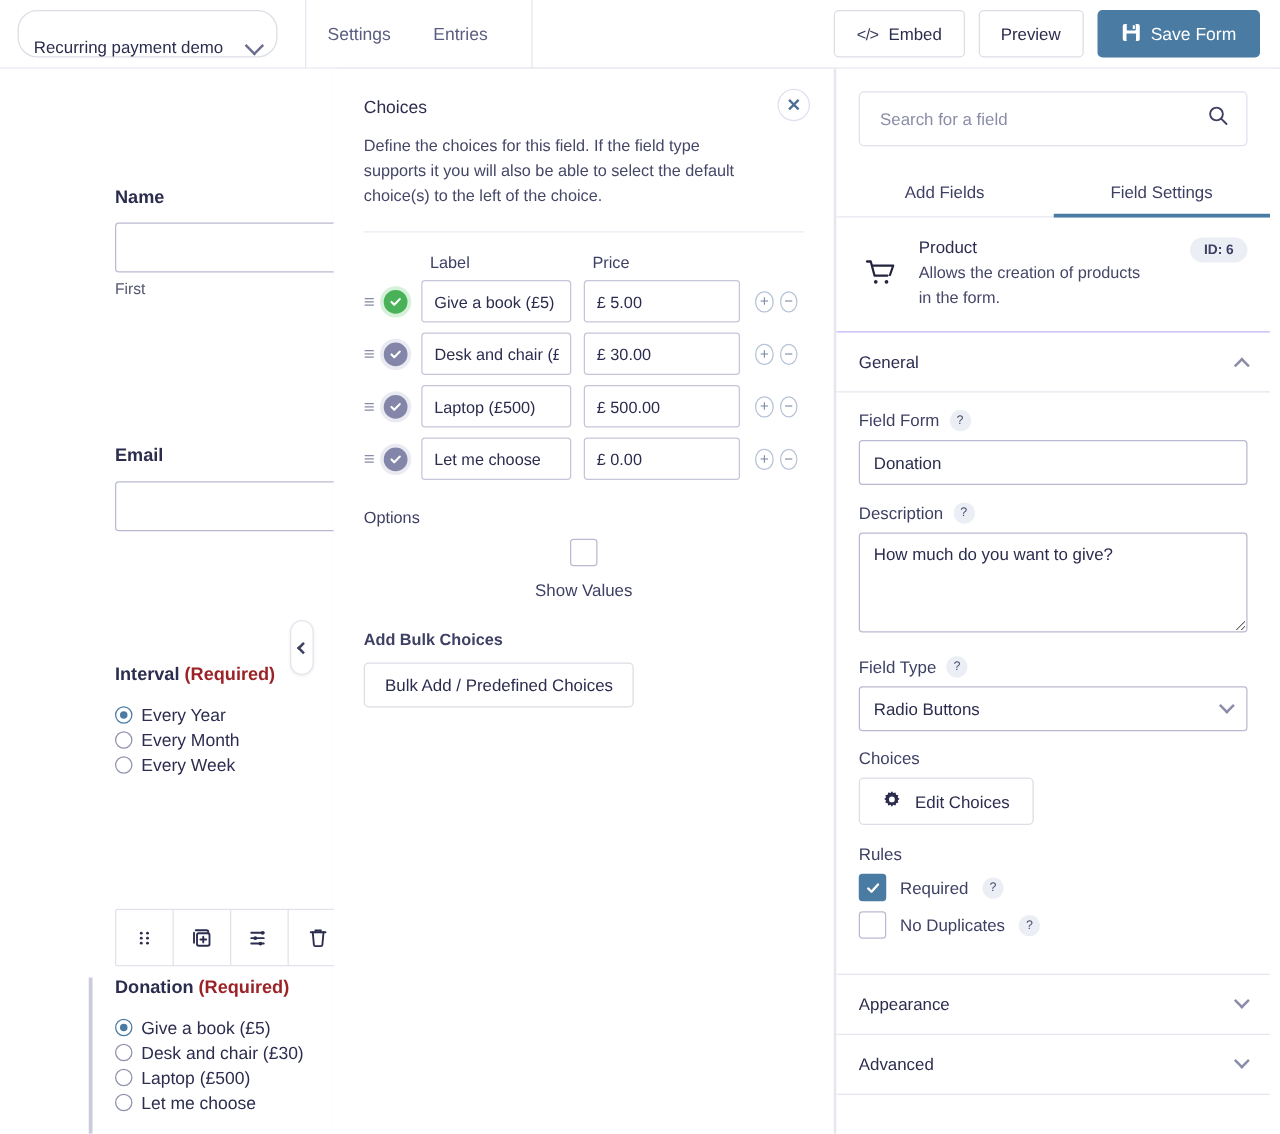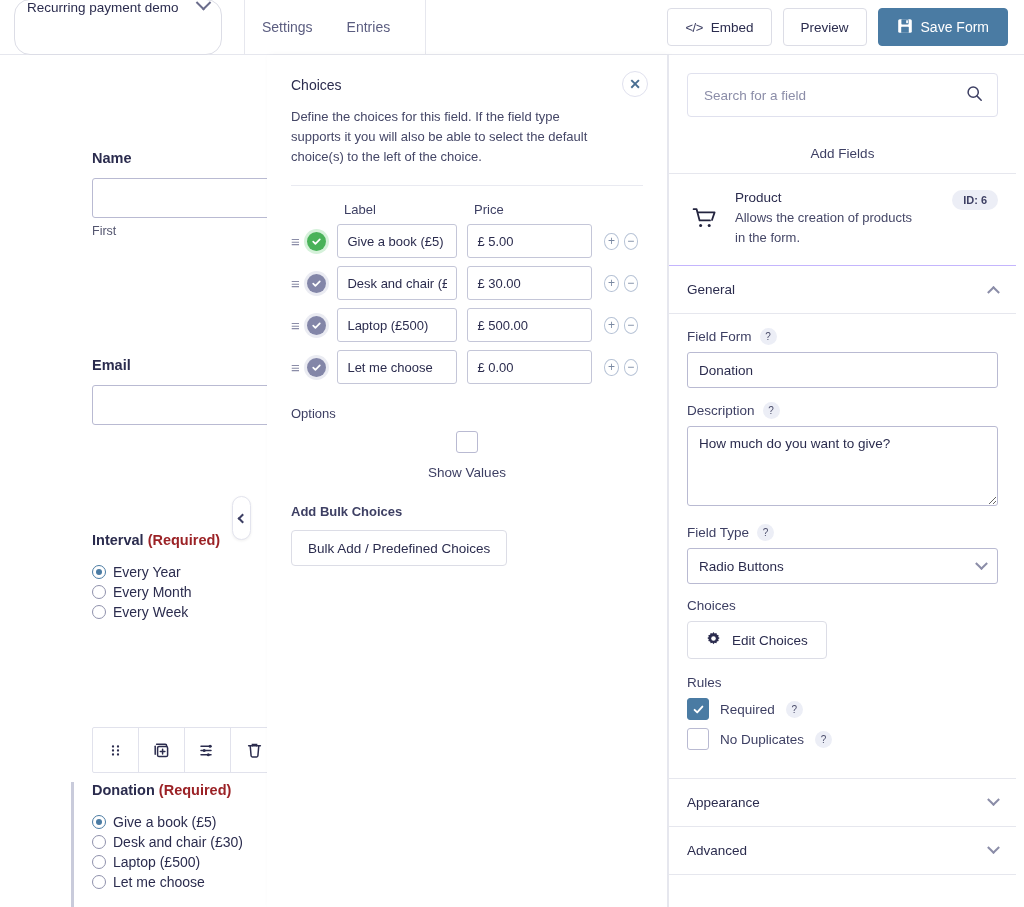--- a/index.html
+++ b/index.html
@@ -13,23 +13,23 @@
   }
   .app { position: relative; width: 1024px; height: 907px; background:#ffffff; }
 
   
   .header {
     position: absolute; top:0; left:0; width:1024px; height:55px;
     background:#ffffff; border-bottom:1px solid #e6e7ee;
     display:flex; align-items:center;
   }
   .form-switcher {
-    margin-left:14px; width:208px; height:56px;
+    margin-left:14px; width:208px; height:38px;
     border:1px solid #dcdde6; border-radius:16px; background:#fff;
-    display:flex; align-items:flex-start; justify-content:space-between;
+    display:flex; align-items:flex-end; justify-content:space-between;
     padding:0 12px; font-size:13.5px; color:#2b2c4e; cursor:pointer;
   }
   .chev { width:11px; height:11px; border-right:2px solid #6b6d8c; border-bottom:2px solid #6b6d8c;
           transform: rotate(45deg) translate(-2px,-2px); }
   .hdr-div { width:1px; height:55px; background:#e6e7ee; margin-left:22px; }
   .hdr-tabs { display:flex; align-items:center; height:55px; }
   .hdr-tab { font-size:14px; color:#5b5d80; padding:0 17px; cursor:pointer; }
   .hdr-right { margin-left:auto; display:flex; align-items:center; gap:11px; padding-right:16px; }
   .btn {
     height:38px; border:1px solid #dcdde6; border-radius:4px; background:#fff;
@@ -421,20 +421,21 @@
           <svg width="17" height="17" viewBox="0 0 17 17" fill="none" stroke="#3d3f63" stroke-width="1.5" stroke-linecap="round">
             <circle cx="7.2" cy="7.2" r="5.1"></circle>
               <path d="M11.1 11.1 L15.2 15.2"></path>
           </svg>
         </span>
       </div>
     </div>
 
     <div class="tabs">
       <div class="tab">Add Fields</div>
+      <div class="tab active">Field Settings</div>
     </div>
 
     <div class="fieldinfo">
       <div class="fi-icon">
         <svg width="27" height="27" viewBox="0 0 27 27" fill="none" stroke="#23243f" stroke-width="1.8" stroke-linecap="round" stroke-linejoin="round">
           <path d="M2.6 4.2 h3.0 l3.0 11.2 h10.4"></path>
           <path d="M7.0 7.4 h16.6 l-2.6 7.6"></path>
           <circle cx="9.6" cy="20.4" r="1.5" fill="#23243f" stroke="none"></circle>
           <circle cx="18.2" cy="20.4" r="1.5" fill="#23243f" stroke="none"></circle>
         </svg>

